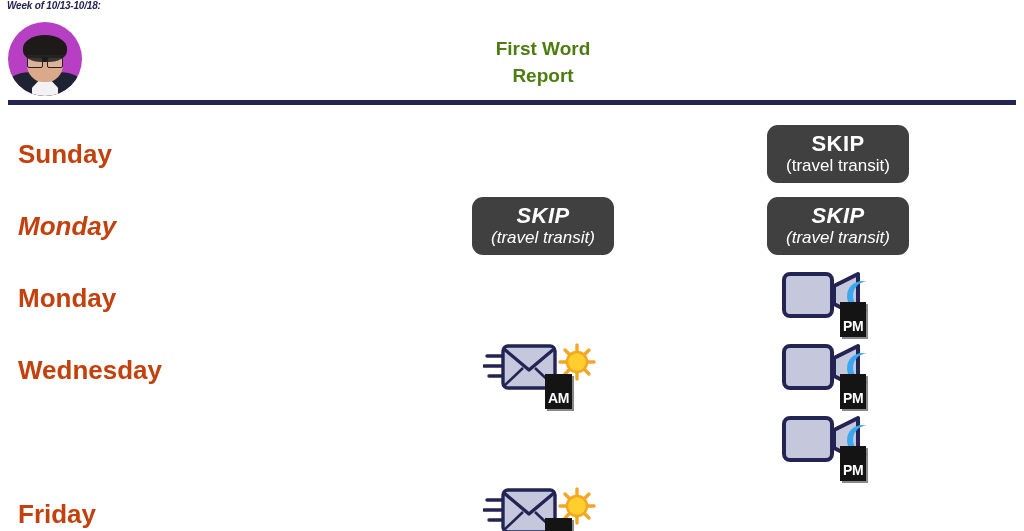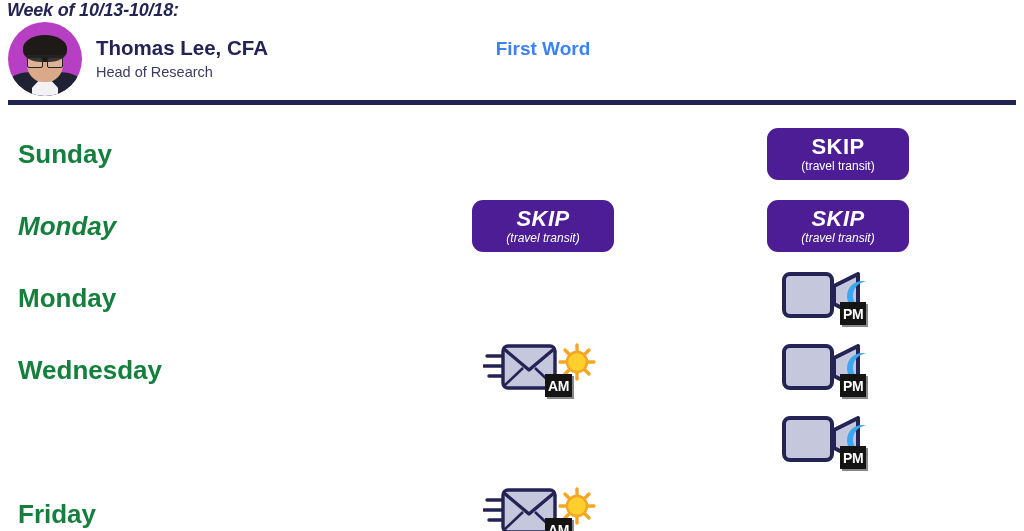--- a/index.html
+++ b/index.html
@@ -11,21 +11,21 @@
     font-family: "Liberation Sans", sans-serif;
     overflow: hidden;
     position: relative;
   }
 
   
   .week-label {
     position: absolute;
     left: 7px;
     top: 0px;
-    font-size: 18px;
+    font-size: 10px;
     font-weight: bold;
     font-style: italic;
     color: #232354;
     letter-spacing: -0.2px;
     white-space: nowrap;
   }
 
   .header-row {
     position: absolute;
     left: 0; top: 20px;
@@ -117,21 +117,21 @@
     line-height: 1.3;
     margin-top: 3px;
     white-space: nowrap;
   }
 
   .col-head {
     position: absolute;
     top: 16px;
     font-size: 19px;
     font-weight: 600;
-    color: #3b82f6;
+    color: #4d7c0f;
     text-align: center;
     line-height: 1.42;
   }
   .col-head.c1 { left: 443px; width: 200px; }
   .col-head.c2 { left: 738px; width: 200px; }
 
   .rule {
     position: absolute;
     left: 8px; top: 100px;
     width: 1008px; height: 5px;
@@ -147,69 +147,69 @@
   }
   .day {
     position: absolute;
     left: 18px;
     top: 0;
     height: 72px;
     display: flex;
     align-items: center;
     font-size: 26px;
     font-weight: 600;
-    color: #15803d;
+    color: #c2410c;
     white-space: nowrap;
   }
   .cell {
     position: absolute;
     top: 0; height: 72px;
     display: flex;
     align-items: center;
     justify-content: center;
   }
   .cell.c1 { left: 443px; width: 200px; }
   .cell.c2 { left: 738px; width: 200px; }
 
   
   .skip {
-    background: #4c1d95;
+    background: #404040;
     border-radius: 11px;
     color: #ffffff;
     text-align: center;
     padding: 7px 16px 8px 16px;
     line-height: 1.05;
     min-width: 142px;
   }
   .skip .big {
     font-size: 22px;
     font-weight: bold;
     letter-spacing: 0.4px;
     display: block;
   }
   .skip .small {
-    font-size: 12px;
+    font-size: 17px;
     display: block;
     margin-top: 2px;
   }
 
   
   .icon-wrap {
     position: relative;
     width: 120px;
     height: 60px;
   }
   .tag {
     position: absolute;
     background: #141414;
     color: #ffffff;
     font-size: 14px;
     font-weight: bold;
     font-family: "Liberation Sans", sans-serif;
-    padding: 4px 3px 1px 3px;
+    padding: 16px 3px 1px 3px;
     line-height: 1.25;
     letter-spacing: -0.3px;
     box-shadow: 2px 2px 0 rgba(40,40,40,0.55);
   }
 </style>
 </head>
 <body>
 
 <div class="week-label">Week of 10/13-10/18:</div>
 
@@ -217,28 +217,25 @@
 
   <div class="analyst">
     <div class="avatar">
       <div class="suit"></div>
       <div class="shirt"></div>
       <div class="neck"></div>
       <div class="face"></div>
       <div class="hair"></div>
       <div class="glasses"></div>
     </div>
-    <div class="analyst-text">
-      <div class="analyst-name">Thomas Lee, CFA</div>
-      <div class="analyst-role">Head of Research</div>
-    </div>
   </div>
 
   <div class="col-head c1">
     <div>First Word</div>
+    <div>Report</div>
   </div>
 
   <div class="col-head c2">
   </div>
 
 </div>
 
 <div class="rule"></div>
 
 <div id="rows-host">

